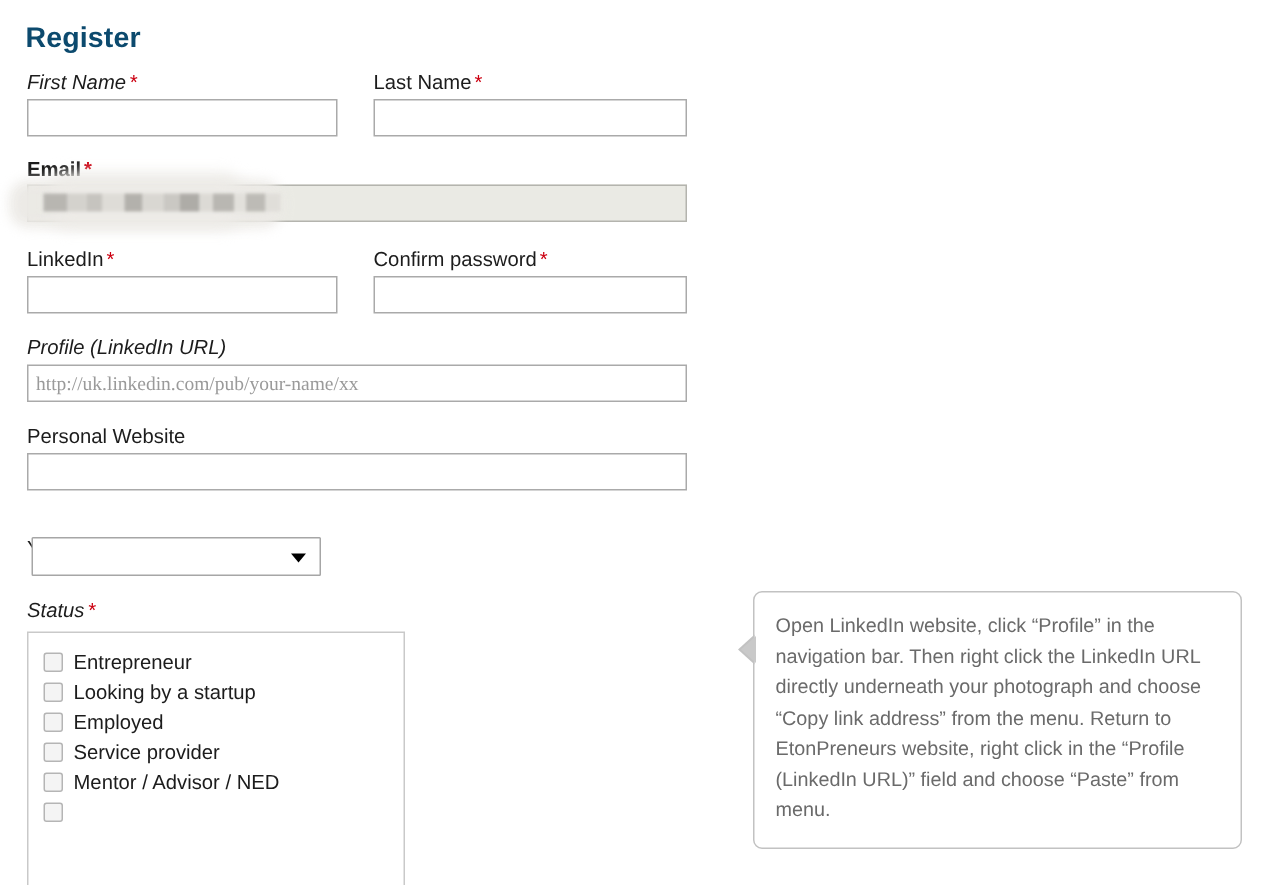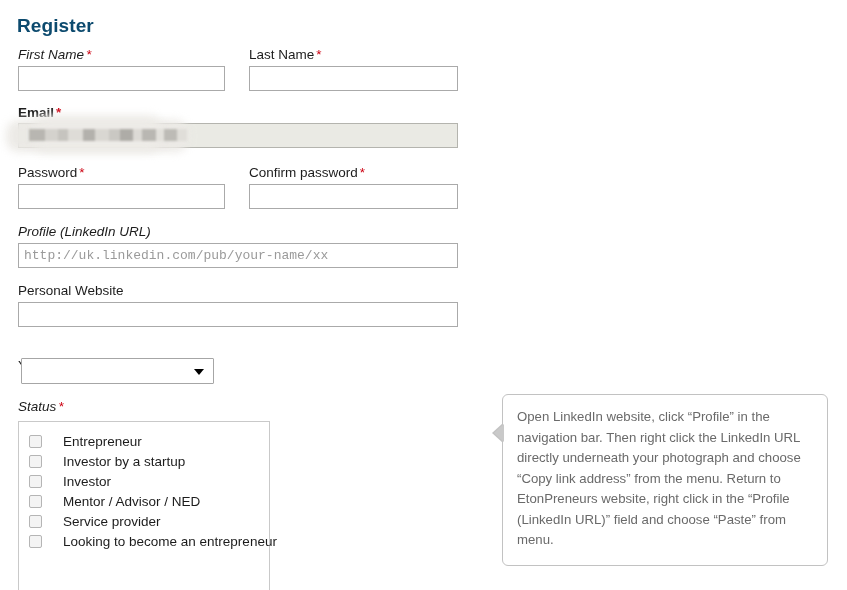--- a/index.html
+++ b/index.html
@@ -48,21 +48,21 @@
     margin-left: 2px;
   }
 
   .text-input {
     position: absolute;
     box-sizing: border-box;
     height: 25px;
     background: #ffffff;
     border: 1px solid #aaaaaa;
     border-radius: 0;
-    font-family: Liberation Mono, monospace;
+    font-family: Liberation Serif, serif;
     font-size: 13px;
     color: #333333;
     padding: 0 5px;
     outline: none;
   }
   .text-input::placeholder {
     color: #9a9a9a;
     opacity: 1;
   }
   .text-input.filled {
@@ -125,21 +125,20 @@
     border-radius: 2px;
     background: #f4f4f4;
     flex: 0 0 auto;
     margin-right: 7px;
   }
   .check-label {
     font-size: 13.5px;
     color: #1c1c1c;
     white-space: nowrap;
     line-height: 15px;
-    margin-left: 14px;
   }
 
   
   .tooltip {
     position: absolute;
     left: 502px;
     top: 394px;
     width: 326px;
     box-sizing: border-box;
     background: #ffffff;
@@ -250,21 +249,21 @@
       <i style="width:13px;background:#aeaca7;"></i>
       <i style="width:9px;background:#dcdad5;"></i>
       <i style="width:14px;background:#b9b7b2;"></i>
       <i style="width:8px;background:#e2e0db;"></i>
       <i style="width:13px;background:#bdbbb6;"></i>
       <i style="width:10px;background:#e0ded9;"></i>
     </div>
   </div>
 
   <div class="field-label" style="left:18px; top:165px;">
-    <span>Password</span><span class="req">*</span>
+    <span>LinkedIn</span><span class="req">*</span>
   </div>
   <input class="text-input col-left" style="top: 184px;" type="password" placeholder="">
 
   <div class="field-label" style="left:249px; top:165px;">
     <span>Confirm password</span><span class="req">*</span>
   </div>
   <input class="text-input col-right" style="top: 184px;" type="password" placeholder="">
 
   <div class="field-label" style="left:18px; top:224px;font-style:italic;">
     <span>Profile (LinkedIn URL)</span><span class="req"></span>
@@ -288,37 +287,36 @@
     <span>Status</span><span class="req">*</span>
   </div>
 
   <div class="status-panel">
     <div class="check-row">
       <span class="check-box"></span>
       <span class="check-label">Entrepreneur</span>
     </div>
     <div class="check-row">
       <span class="check-box"></span>
-      <span class="check-label">Investor by a startup</span>
-    </div>
-    <div class="check-row">
-      <span class="check-box"></span>
-      <span class="check-label">Investor</span>
+      <span class="check-label">Looking by a startup</span>
+    </div>
+    <div class="check-row">
+      <span class="check-box"></span>
+      <span class="check-label">Employed</span>
+    </div>
+    <div class="check-row">
+      <span class="check-box"></span>
+      <span class="check-label">Service provider</span>
     </div>
     <div class="check-row">
       <span class="check-box"></span>
       <span class="check-label">Mentor / Advisor / NED</span>
     </div>
     <div class="check-row">
       <span class="check-box"></span>
-      <span class="check-label">Service provider</span>
-    </div>
-    <div class="check-row">
-      <span class="check-box"></span>
-      <span class="check-label">Looking to become an entrepreneur</span>
     </div>
   </div>
 
   <div class="tooltip">
     <span class="tooltip-arrow-outer"></span>
     <span class="tooltip-arrow-inner"></span>
     <div>Open LinkedIn website, click “Profile” in the navigation bar. Then right click the LinkedIn URL directly underneath your photograph and choose “Copy link address” from the menu. Return to EtonPreneurs website, right click in the “Profile (LinkedIn URL)” field and choose “Paste” from menu.</div>
   </div>
 
 </div>

